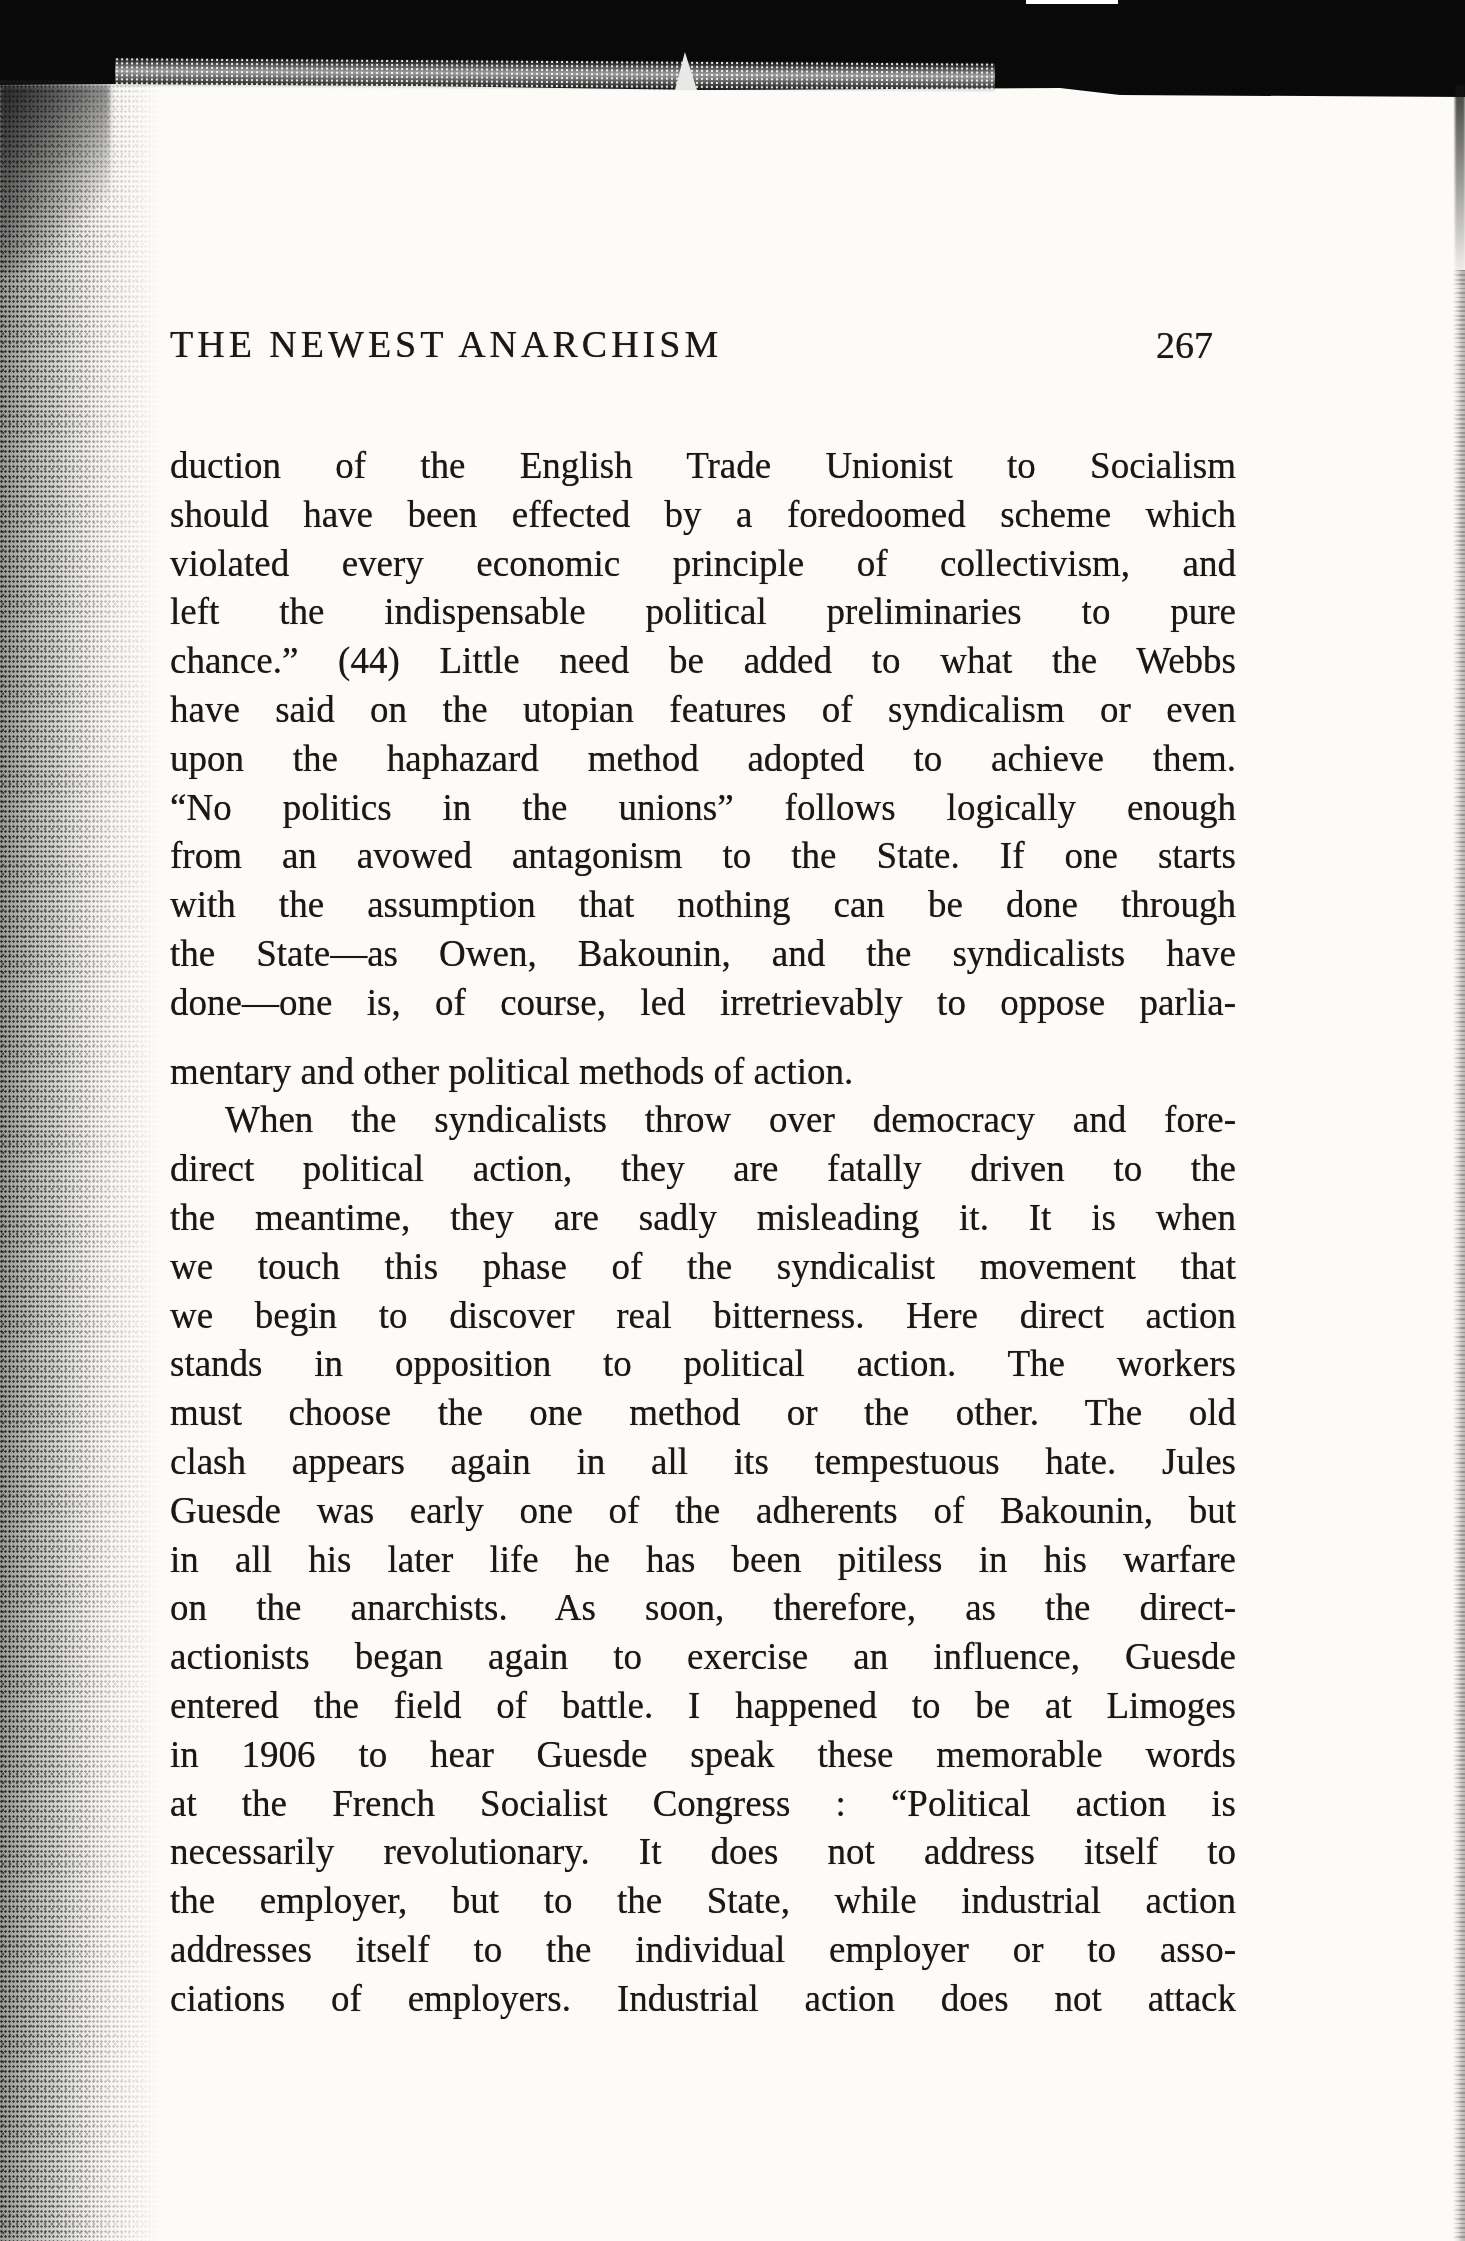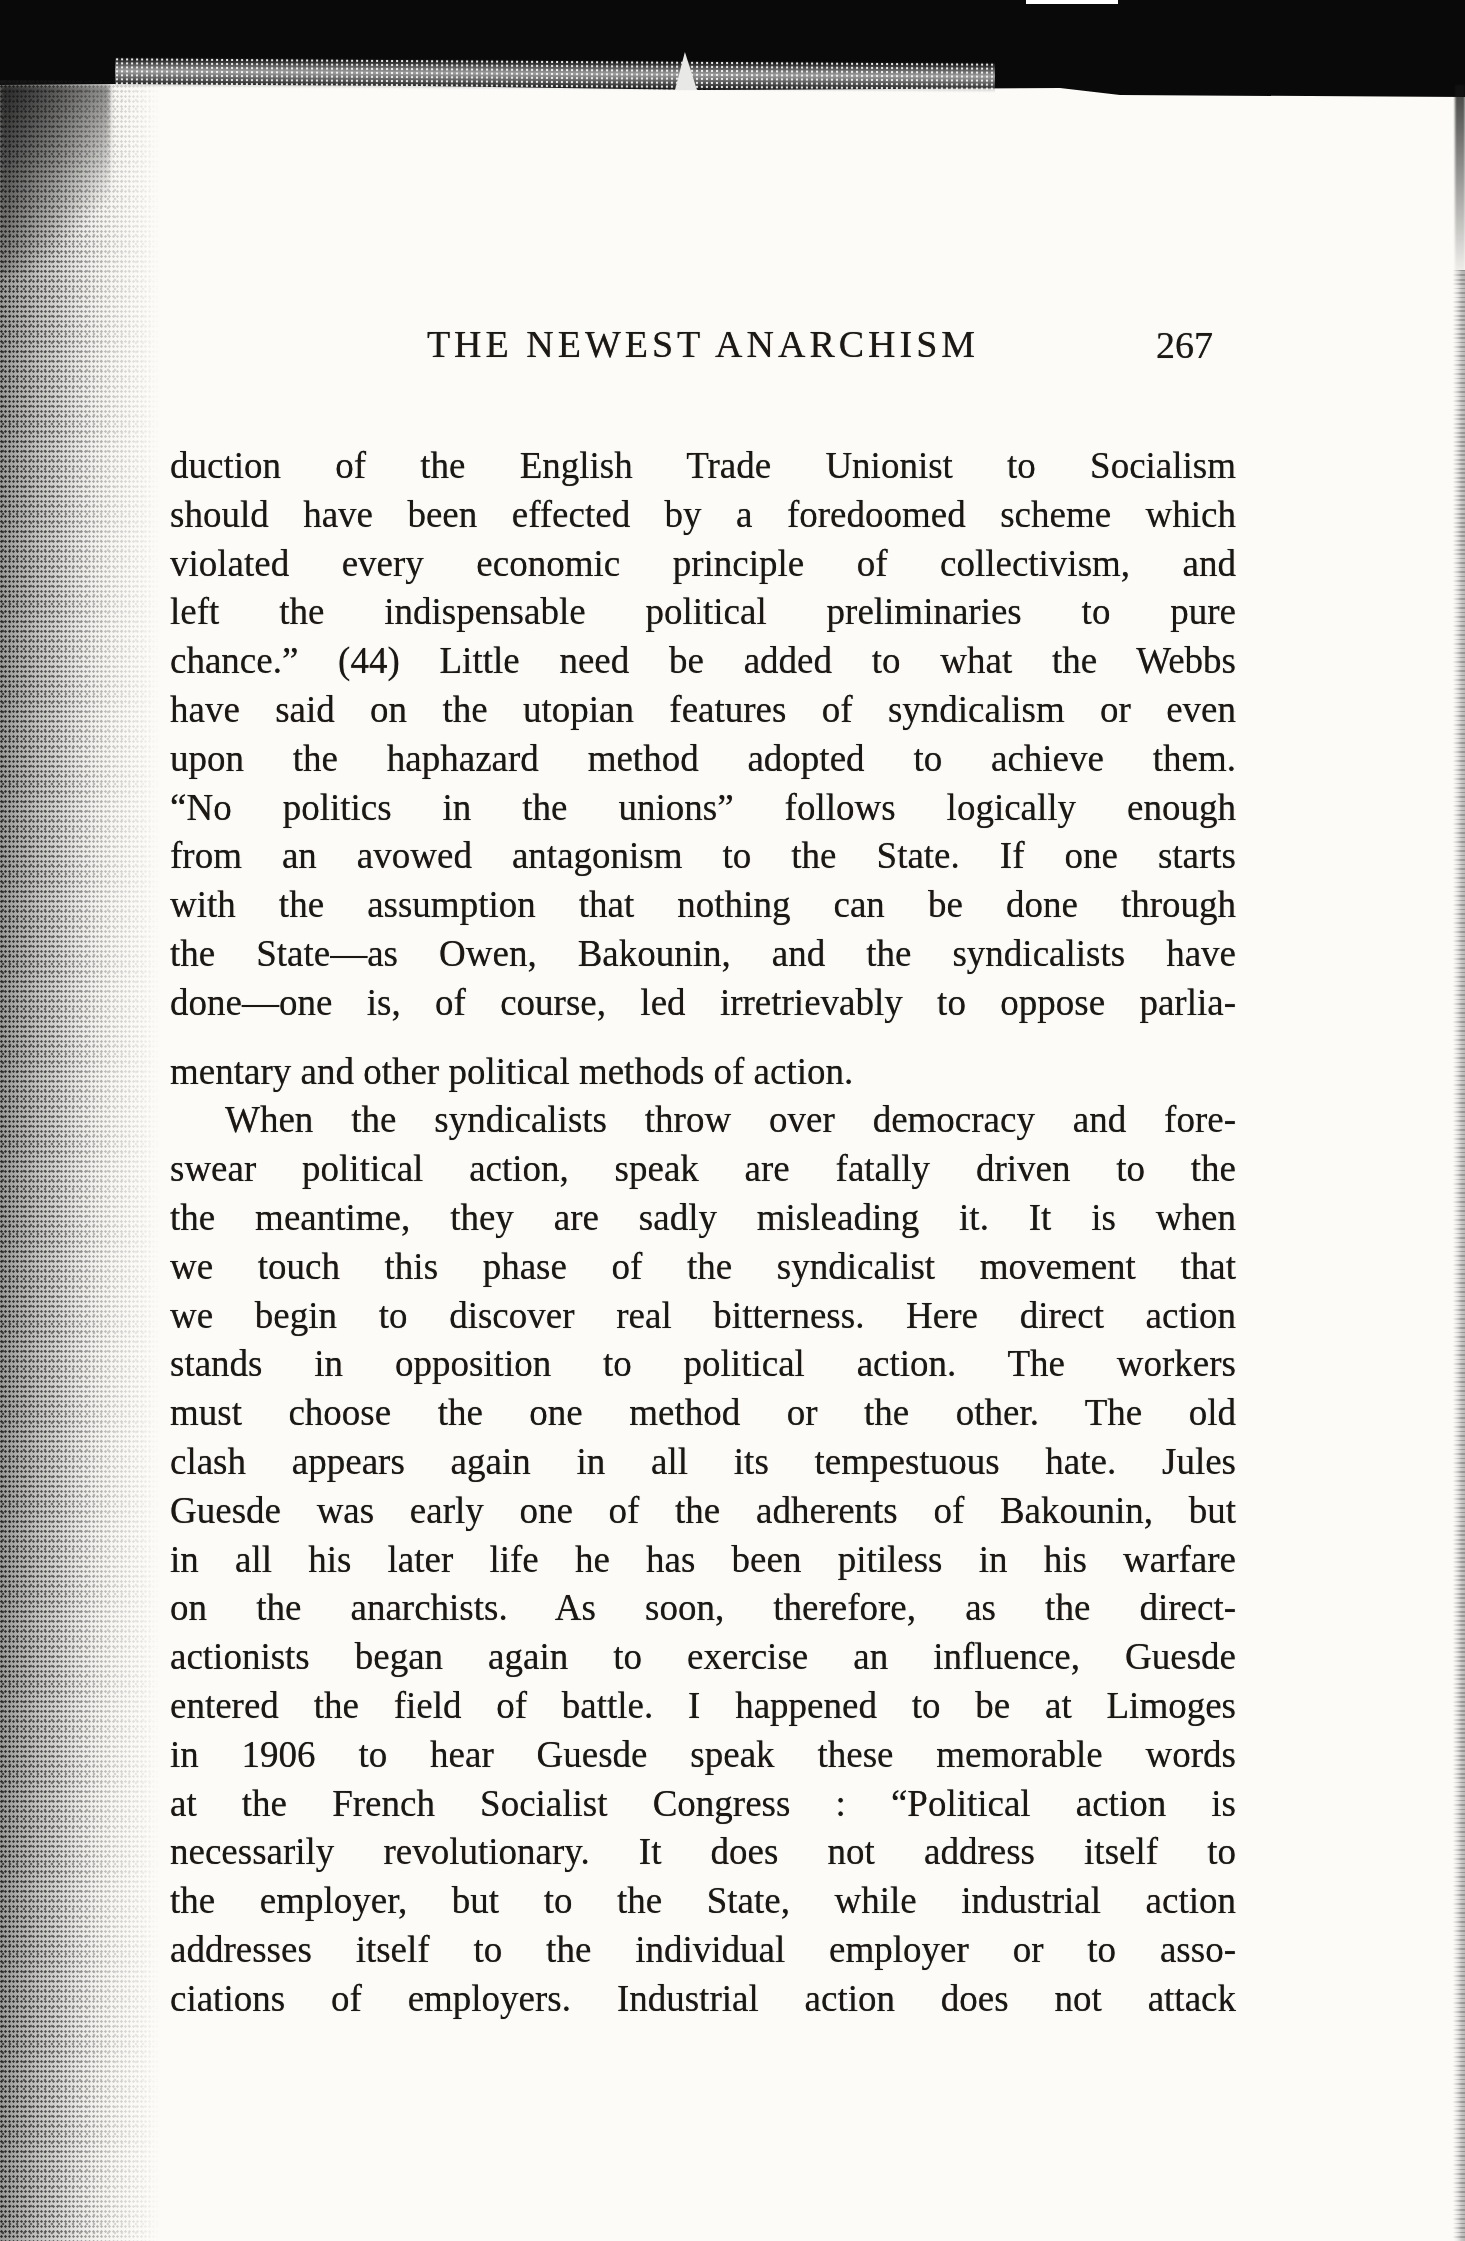--- a/index.html
+++ b/index.html
@@ -58,21 +58,21 @@
     position:absolute;right:0;top:85px;width:10px;height:200px;
     background:linear-gradient(to bottom, rgba(20,20,20,.8), rgba(20,20,20,0));
     filter:blur(1px);
   }
   
   .page-header{
     position:absolute;left:170px;top:322px;width:1066px;height:52px;
     color:#1c1915;
   }
   .page-title{
-    position:absolute;left:0;right:0;text-align:center;
+    position:absolute;left:0;right:0;text-align:left;
     font-size:38px;letter-spacing:4px;
     text-shadow:0 0 .7px rgba(25,22,18,.8);
   }
   .page-number{
     position:absolute;right:23px;top:1px;font-size:38px;
     text-shadow:0 0 .7px rgba(25,22,18,.8);
   }
   .text-column{
     position:absolute;left:170px;top:442px;width:1066px;
     color:#1b1814;font-size:37px;line-height:48.8px;
@@ -116,21 +116,21 @@
   <div class="ln">chance.” (44)  Little need be added to what the Webbs</div>
   <div class="ln">have said on the utopian features of syndicalism or even</div>
   <div class="ln">upon the haphazard method adopted to achieve them.</div>
   <div class="ln">“No politics in the unions” follows logically enough</div>
   <div class="ln">from an avowed antagonism to the State.  If one starts</div>
   <div class="ln">with the assumption that nothing can be done through</div>
   <div class="ln">the State—as Owen, Bakounin, and the syndicalists have</div>
   <div class="ln">done—one is, of course, led irretrievably to oppose parlia-</div>
   <div class="ln para-end">mentary and other political methods of action.</div>
   <div class="ln indent">When the syndicalists throw over democracy and fore-</div>
-  <div class="ln">swear political action, speak are fatally driven to the</div>
+  <div class="ln">direct political action, they are fatally driven to the</div>
   <div class="ln">the meantime, they are sadly misleading it.  It is when</div>
   <div class="ln">we touch this phase of the syndicalist movement that</div>
   <div class="ln">we begin to discover real bitterness.  Here direct action</div>
   <div class="ln">stands in opposition to political action.  The workers</div>
   <div class="ln">must choose the one method or the other.  The old</div>
   <div class="ln">clash appears again in all its tempestuous hate.  Jules</div>
   <div class="ln">Guesde was early one of the adherents of Bakounin, but</div>
   <div class="ln">in all his later life he has been pitiless in his warfare</div>
   <div class="ln">on the anarchists.  As soon, therefore, as the direct-</div>
   <div class="ln">actionists began again to exercise an influence, Guesde</div>

